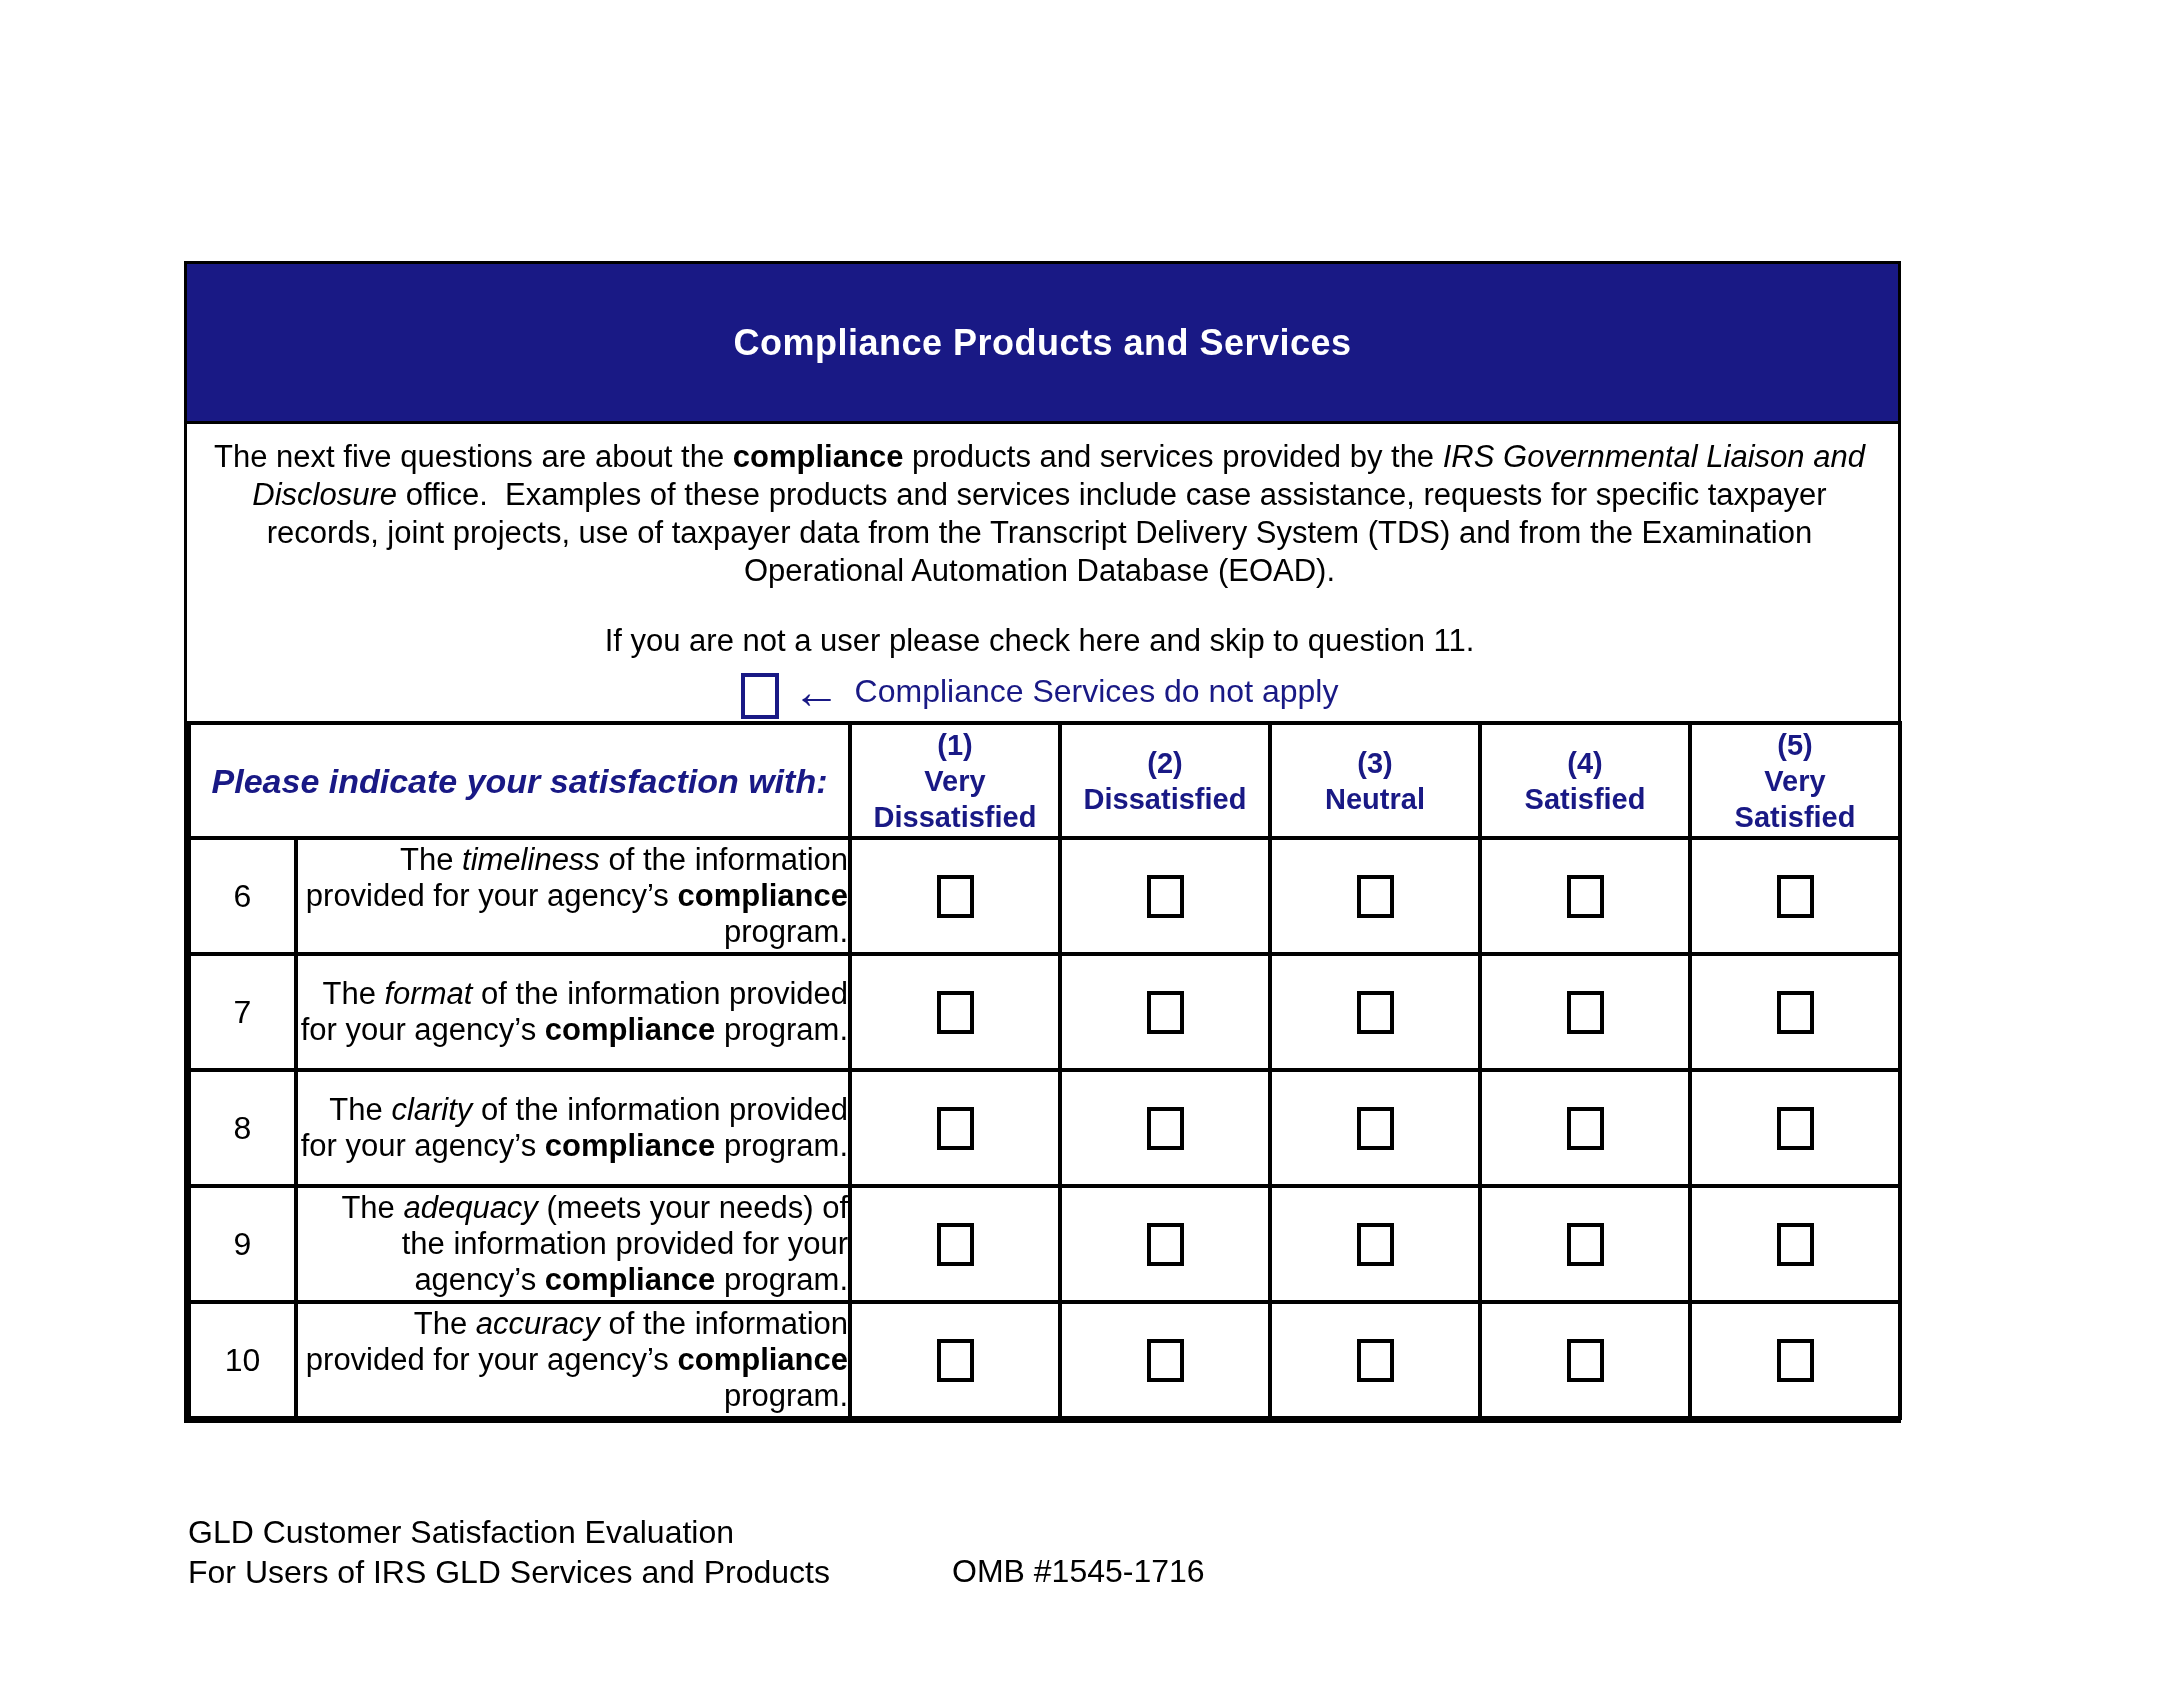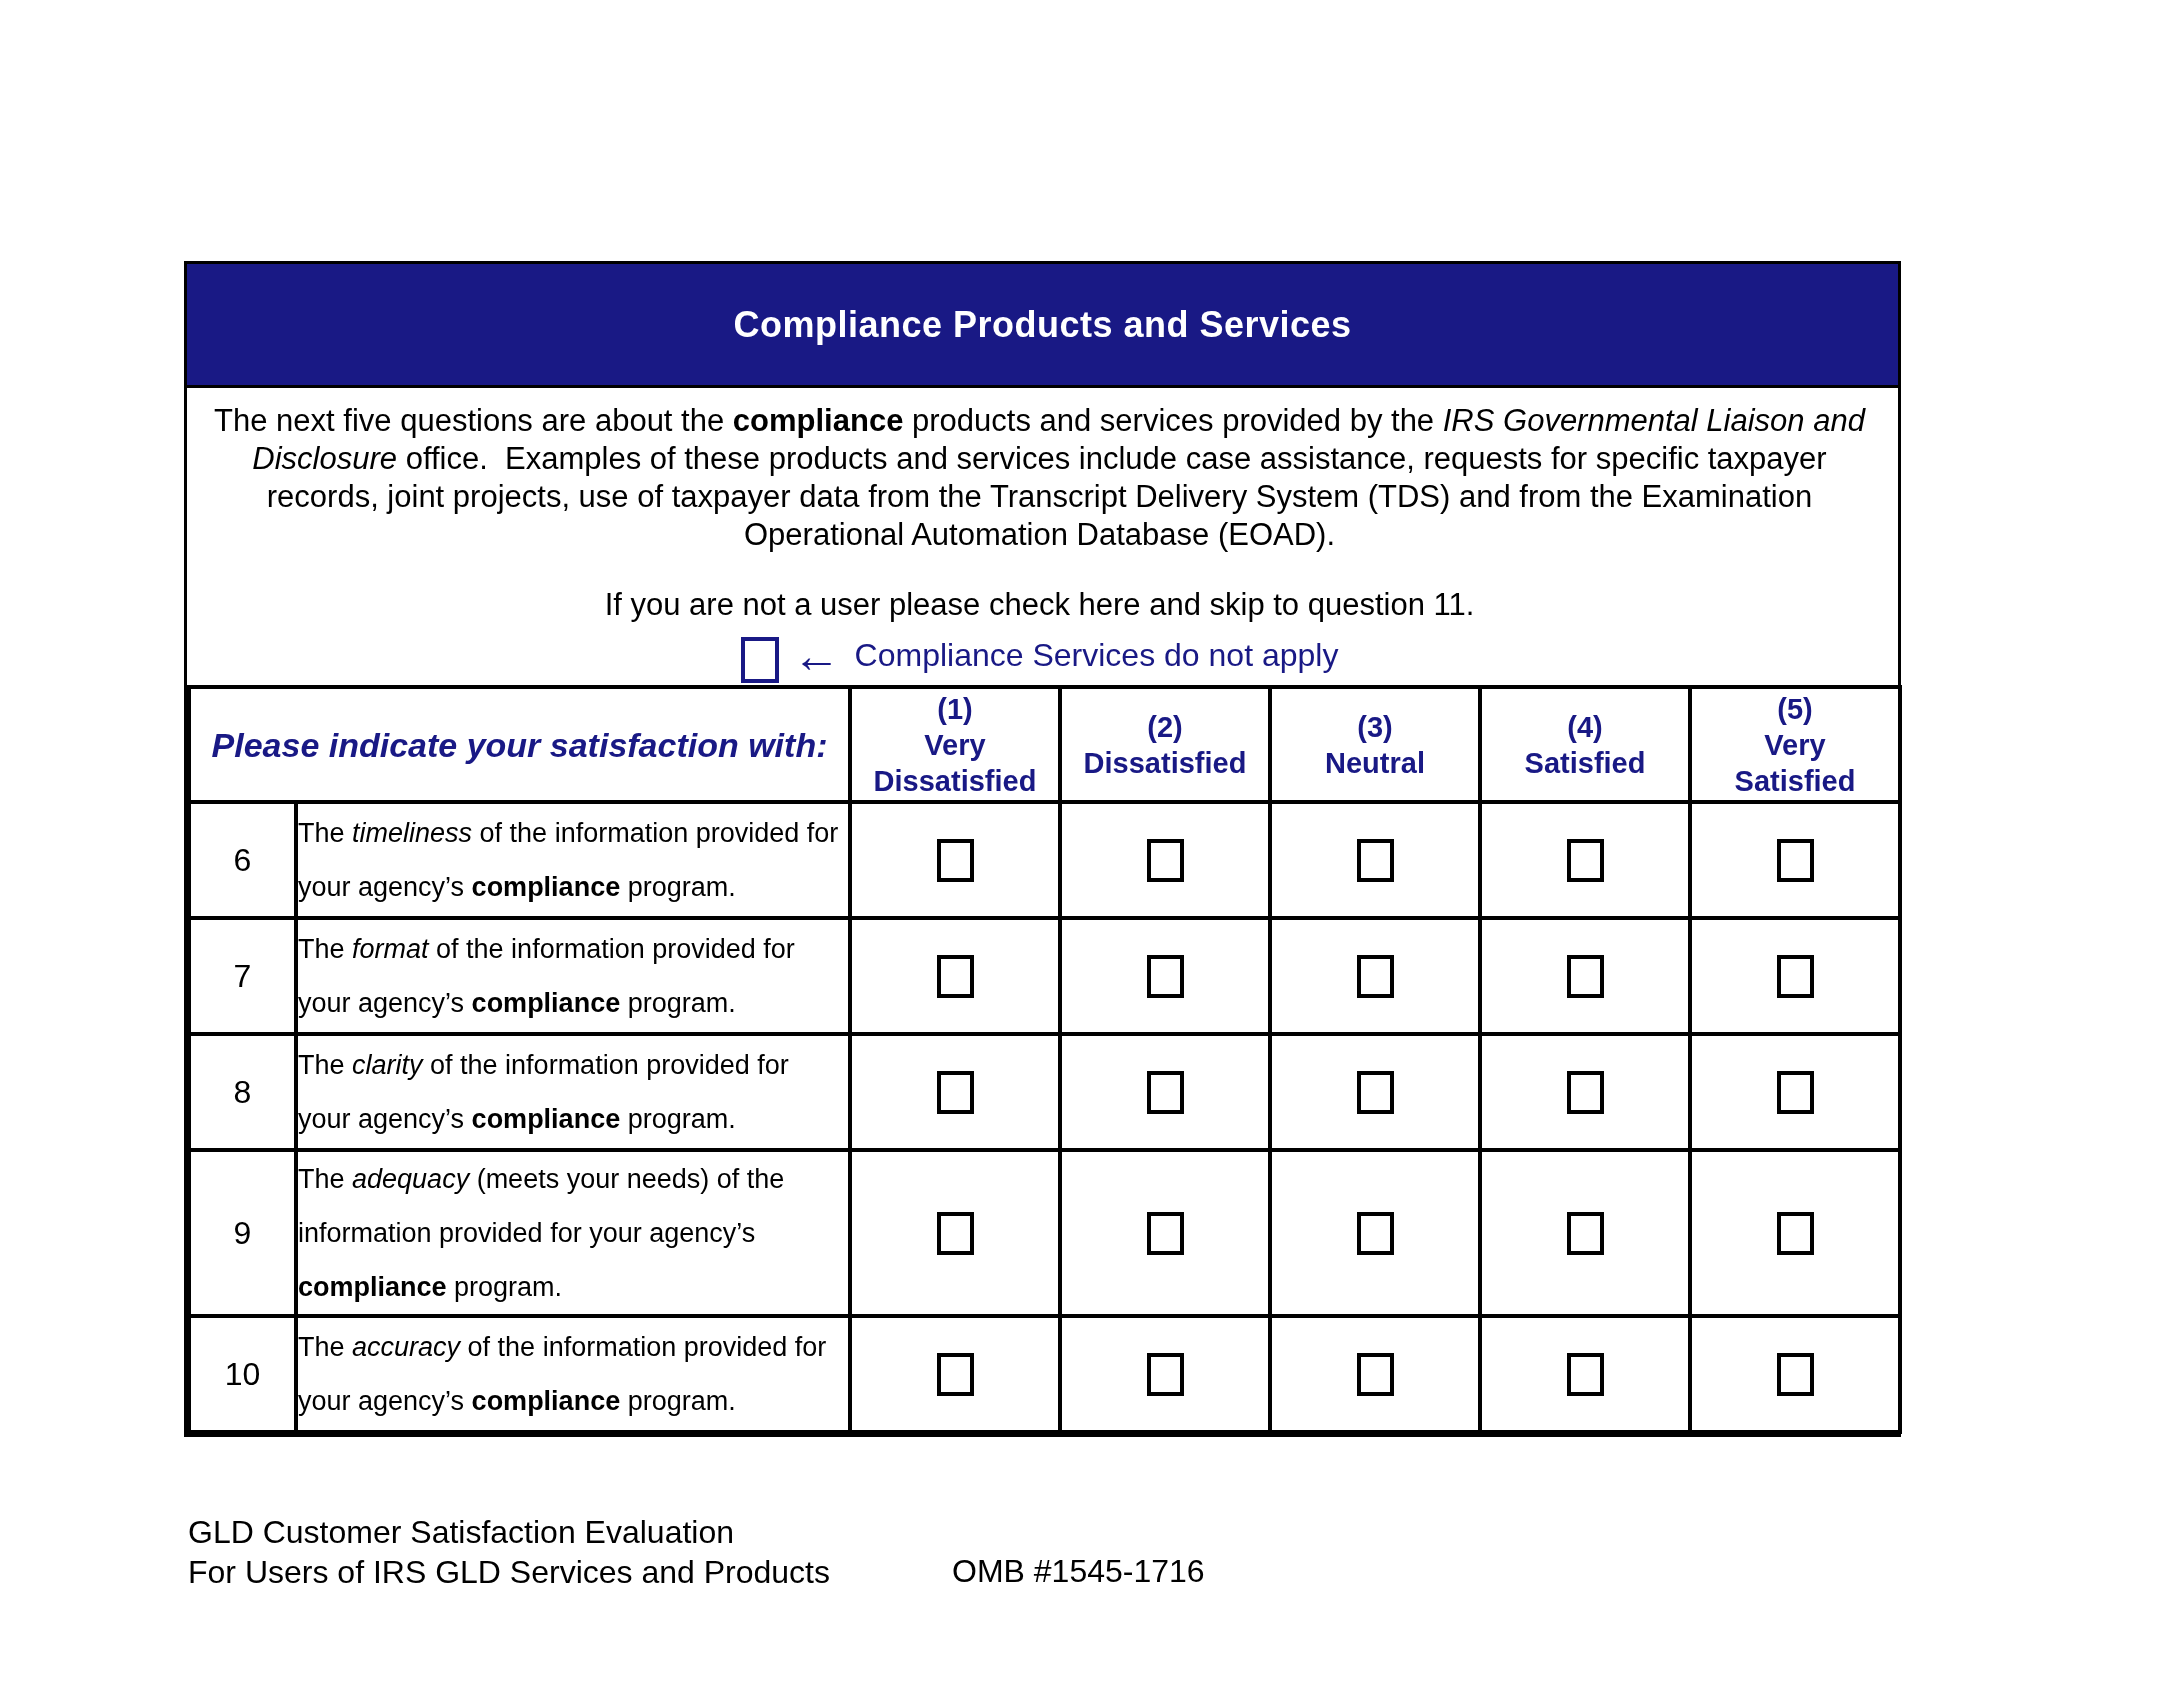--- a/index.html
+++ b/index.html
@@ -11,21 +11,21 @@
     font-family: "Liberation Sans", "DejaVu Sans", sans-serif;
     color: #000;
   }
   .page { position: relative; width: 2178px; height: 1683px; background:#fff; overflow:hidden; }
 
   .main-box {
     position: absolute; left: 184px; top: 261px; width: 1717px;
     border: 3px solid #000; background: #fff;
   }
   .title-bar {
-    height: 124px; background: var(--navy);
+    height: 160px; background: var(--navy);
     border-bottom: 3px solid #000;
     display: flex; align-items: center; justify-content: center;
   }
   .title-bar span { color: #fff; font-weight: bold; font-size: 36px; letter-spacing: 0.5px; }
 
   .intro { text-align: center; padding: 14px 26px 0 20px; }
   .intro-text { margin: 0 auto; font-size: 31px; line-height: 38px; max-width: 1653px; }
   .skip-line { margin: 32px 0 0 0; font-size: 31px; line-height: 38px; }
   .optout-line {
     display: flex; align-items: center; justify-content: center;
@@ -38,21 +38,21 @@
   .arrow-glyph { font-size: 48px; line-height: 1; color: var(--navy); font-weight: 500; }
   .optout-label { font-size: 32px; color: var(--navy); }
 
   table.q-table { width: 100%; border-collapse: collapse; table-layout: fixed; }
   .q-table th, .q-table td { border: 4px solid #000; padding: 0; background: #fff; }
   .header-row th { height: 115px; color: var(--navy); font-weight: bold; vertical-align: middle; }
   .prompt-cell { font-size: 34px; line-height: 44px; text-align: center; padding: 0 59px; font-style: italic; }
   .rating-head { font-size: 29px; line-height: 36px; text-align: center; white-space: pre-line; }
   .q-row td { height: 116px; vertical-align: middle; }
   .num-cell { text-align: center; font-size: 32px; }
-  .text-cell { font-size: 27px; line-height: 54px; text-align: left; padding: 2px 8px 2px 14px; }
+  .text-cell { font-size: 31px; line-height: 36px; text-align: right; padding: 2px 8px 2px 14px; }
   .seg-b { font-weight: bold; }
   .seg-i { font-style: italic; }
   .cb {
     width: 37px; height: 43px; border: 4px solid #000;
     margin: 0 auto; background: #fff; cursor: pointer;
   }
 
   .footer-left  { position: absolute; left: 188px;  top: 1512px; font-size: 32px; line-height: 40px; }
   .footer-omb   { position: absolute; left: 952px;  top: 1551px; font-size: 32px; line-height: 40px; }
   .footer-right { position: absolute; right: 202px; top: 1512px; font-size: 32px; line-height: 40px; text-align: right; }

